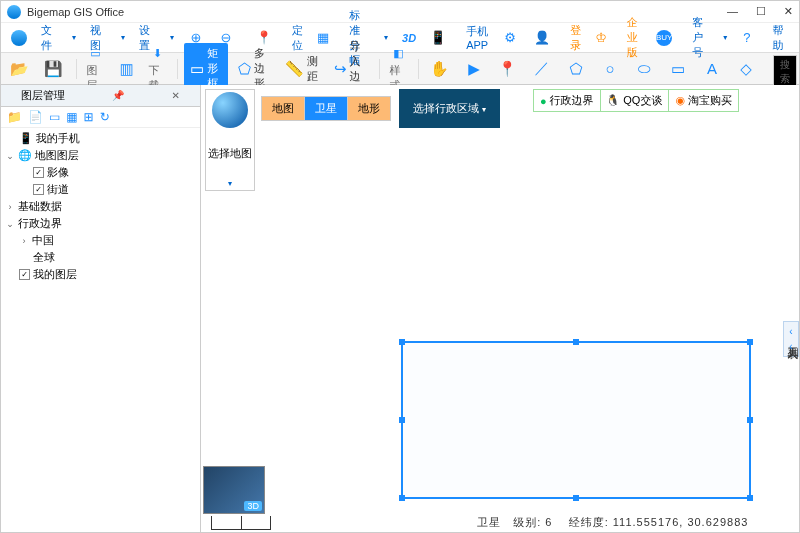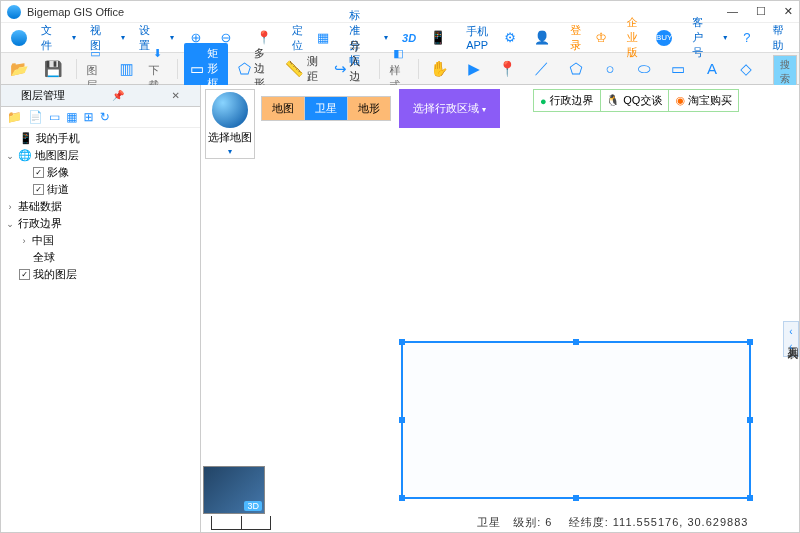--- a/index.html
+++ b/index.html
@@ -16,45 +16,45 @@
 .mbtn.orange{color:#ff8c00}
 .mbtn.orange .ico{color:#ff8c00}
 .sep{width:1px;height:20px;background:#ddd;margin:0 3px}
 .caret{font-size:8px;color:#0066cc}
 .toolbar{height:32px;display:flex;align-items:center;background:#f5f5f5;border-bottom:1px solid #ccc;padding:0 4px;gap:4px}
 .tbtn{display:flex;align-items:center;gap:3px;padding:3px 6px;color:#333;cursor:pointer}
 .tbtn .ico{width:18px;height:18px;display:inline-flex;align-items:center;justify-content:center;color:#1a8cff;font-size:15px}
 .tbtn.vert{flex-direction:column;gap:0;font-size:9px;color:#666;padding:1px 3px}
 .tbtn.active{background:#1a8cff;color:#fff;border-radius:2px}
 .tbtn.active .ico{color:#fff}
-.searchbtn{position:absolute;right:2px;top:54px;width:24px;font-size:10px;color:#666;text-align:center;padding:2px;border:1px solid #ccc;background:#7dd3fc}
+.searchbtn{position:absolute;right:2px;top:54px;width:24px;font-size:10px;color:#666;text-align:center;padding:2px;border:1px solid #ccc;background:#000000}
 .main{display:flex;height:calc(100% - 84px)}
 .sidebar{width:200px;border-right:1px solid #ccc;display:flex;flex-direction:column;background:#fff}
 .panel-hdr{background:#eef3f7;border-bottom:1px solid #ccc;padding:3px 20px;display:flex;align-items:center}
 .panel-hdr .pin{margin-left:auto;color:#666;cursor:pointer;font-size:10px}
 .panel-tools{display:flex;gap:6px;padding:3px 6px;border-bottom:1px solid #eee}
 .panel-tools span{color:#1a8cff;cursor:pointer;font-size:12px}
 .searchbox{border:1px solid #ccc;margin:2px;padding:2px 4px}
 .searchbox input{border:none;outline:none;width:100%;color:#999;font-size:11px}
 .tree{flex:1;overflow:auto;padding:2px 4px}
 .tree-item{display:flex;align-items:center;padding:1px 0;gap:3px;cursor:pointer}
 .tree-item .exp{width:10px;text-align:center;color:#666;font-size:9px}
 .tree-item .cb{width:11px;height:11px;border:1px solid #888;display:inline-flex;align-items:center;justify-content:center;font-size:8px}
 .tree-item .tico{color:#1a8cff;font-size:11px}
 .tree-item.d1{padding-left:14px}
 .tree-item.d2{padding-left:28px}
 .mapview{flex:1;position:relative;background:#fff}
 .maptabs{position:absolute;top:4px;left:4px;display:flex;align-items:flex-start;gap:6px}
-.mapsel{display:flex;flex-direction:column;align-items:center;gap:2px;padding:2px;border:1px solid #ccc;background:#fff}
+.mapsel{display:flex;flex-direction:column;align-items:center;gap:18px;padding:2px;border:1px solid #ccc;background:#fff}
 .mapsel .globe{width:36px;height:36px;border-radius:50%;background:radial-gradient(circle at 30% 30%,#89d4ff,#0050a0)}
 .tabgrp{display:flex;border:1px solid #ccc}
 .tab{padding:4px 10px;background:#fdba74;cursor:pointer;border-right:1px solid #ccc}
 .tab:last-child{border-right:none}
 .tab.active{background:#1a8cff;color:#fff}
-.regionsel{background:#8b5cf6;color:#fff;padding:12px 14px;cursor:pointer}
+.regionsel{background:#0c4a6e;color:#fff;padding:12px 14px;cursor:pointer}
 .contacts{position:absolute;top:4px;right:60px;display:flex;gap:0;border:1px solid #9ee09e}
 .contacts .c{padding:3px 6px;display:flex;align-items:center;gap:3px;border-right:1px solid #9ee09e;background:#fff;cursor:pointer}
 .contacts .c:last-child{border:none}
 .dlbtn{position:absolute;top:4px;right:2px;width:52px;height:40px;background:#5bb3ff;color:#fff;display:flex;align-items:center;justify-content:center;text-align:center;cursor:pointer;border-radius:2px}
 .selbox{position:absolute;border:2px solid #1a8cff;background:rgba(26,140,255,0.02)}
 .selbox .h{position:absolute;width:6px;height:6px;background:#1a8cff}
 .thumb{position:absolute;left:2px;bottom:18px;width:62px;height:48px;background:linear-gradient(135deg,#224466,#4477aa);border:1px solid #888}
 .thumb .badge{position:absolute;right:2px;bottom:2px;background:#4db8ff;color:#fff;font-size:9px;padding:0 3px;border-radius:2px}
 .tl{position:absolute;left:10px;bottom:2px;width:60px;height:14px;border-left:1px solid #333;border-right:1px solid #333;border-bottom:1px solid #333}
 .tl::before{content:"";position:absolute;left:50%;top:0;bottom:0;width:1px;background:#333}

